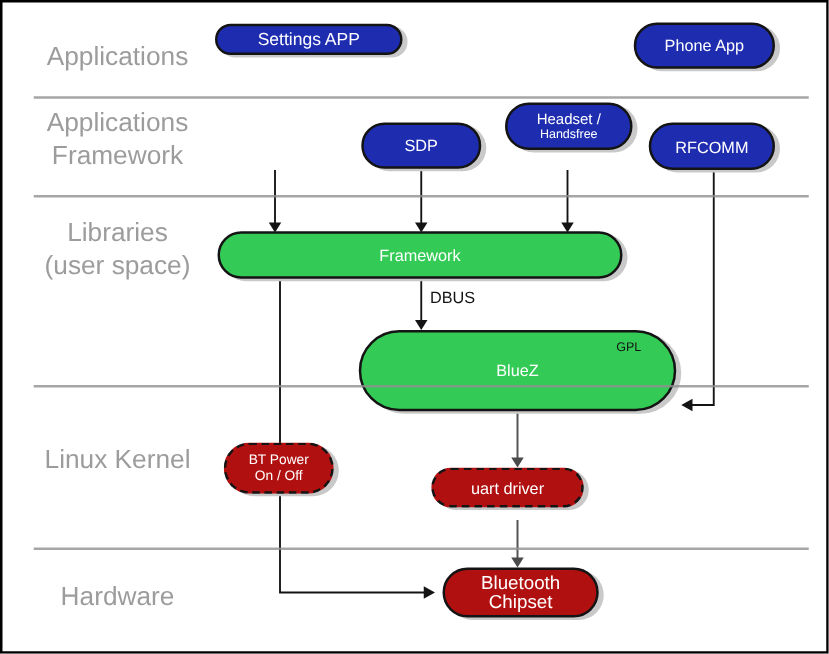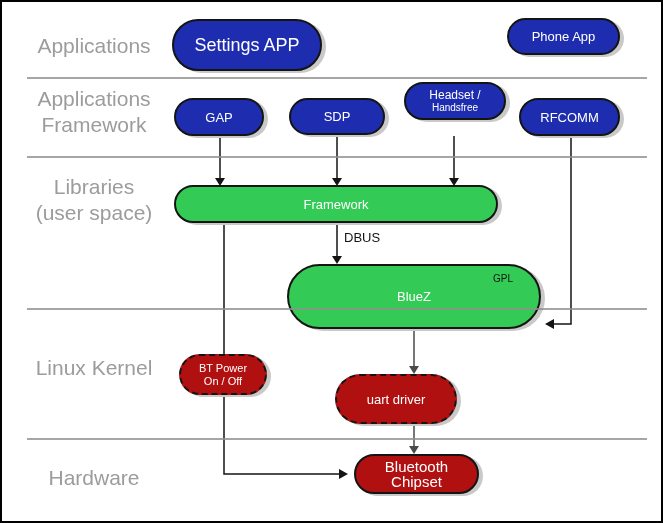--- a/index.html
+++ b/index.html
@@ -97,30 +97,27 @@
   <div class="divider" style="top:436px"></div>
 
   <div class="layer-label" style="top:31px">Applications</div>
   <div class="layer-label" style="top:84px">Applications
 Framework</div>
   <div class="layer-label" style="top:172px">Libraries
 (user space)</div>
   <div class="layer-label" style="top:353px">Linux Kernel</div>
   <div class="layer-label" style="top:463px">Hardware</div>
 
-  <div class="pill blue" style="left:170px;top:17px;width:150px;height:52px;font-size:18px">
+  <div class="pill blue" style="left:170px;top:17px;width:150px;height:25px;font-size:14px">
     <span>Settings APP</span>
   </div>
   <div class="pill blue" style="left:505px;top:16px;width:113px;height:37px">
     <span>Phone App</span>
   </div>
 
-  <div class="pill blue" style="left:172px;top:96px;width:90px;height:38px">
-    <span>GAP</span>
-  </div>
   <div class="pill blue" style="left:287px;top:96px;width:96px;height:37px">
     <span>SDP</span>
   </div>
   <div class="pill blue" style="left:402px;top:80px;width:102px;height:38px">
     <span style="font-size:12px;line-height:13px">Headset /</span>
     <span class="sub">Handsfree</span>
   </div>
   <div class="pill blue" style="left:517px;top:96px;width:101px;height:38px">
     <span>RFCOMM</span>
   </div>
@@ -133,21 +130,21 @@
     <span class="gpl-tag">GPL</span>
     <span>BlueZ</span>
   </div>
 
   <div class="edge-label" style="left:342px;top:228px">DBUS</div>
 
   <div class="pill red dashed small" style="left:177px;top:352px;width:88px;height:41px">
     <span>BT Power
 On / Off</span>
   </div>
-  <div class="pill red dashed" style="left:333px;top:372px;width:122px;height:50px">
+  <div class="pill red dashed" style="left:343px;top:372px;width:122px;height:32px">
     <span>uart driver</span>
   </div>
 
   <div class="pill red" style="left:352px;top:452px;width:125px;height:40px;font-size:15px">
     <span>Bluetooth
 Chipset</span>
   </div>
 
 </div>
 

